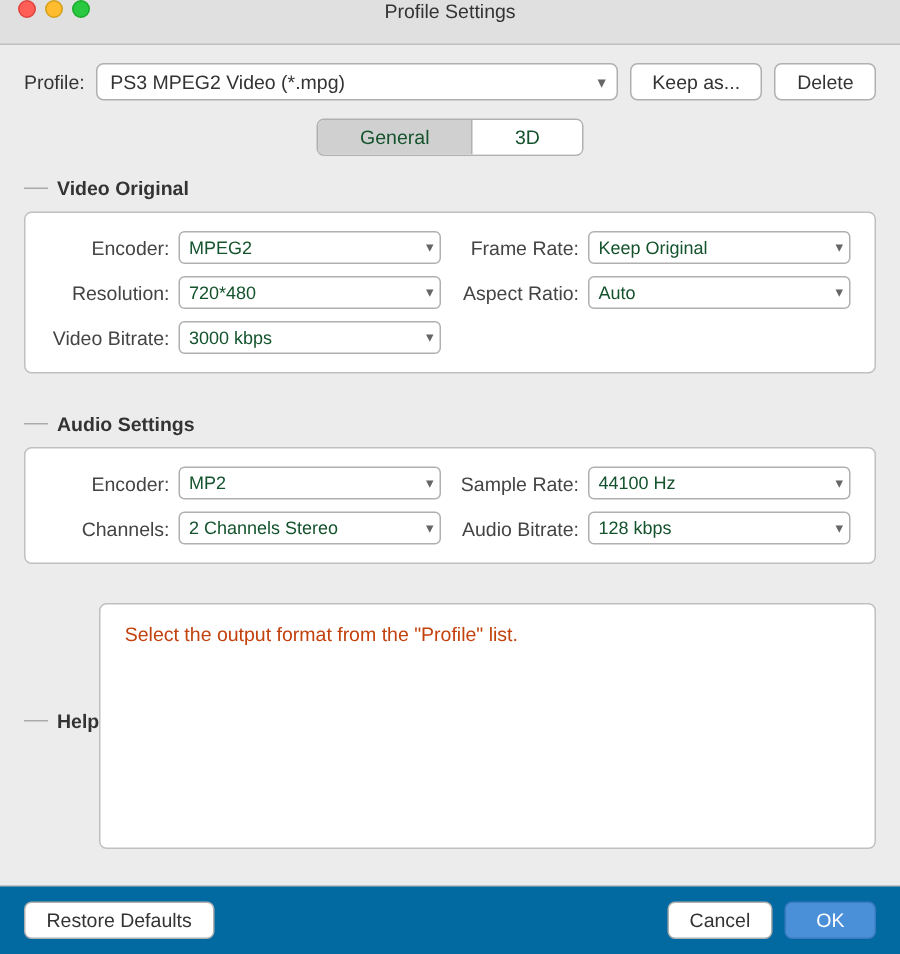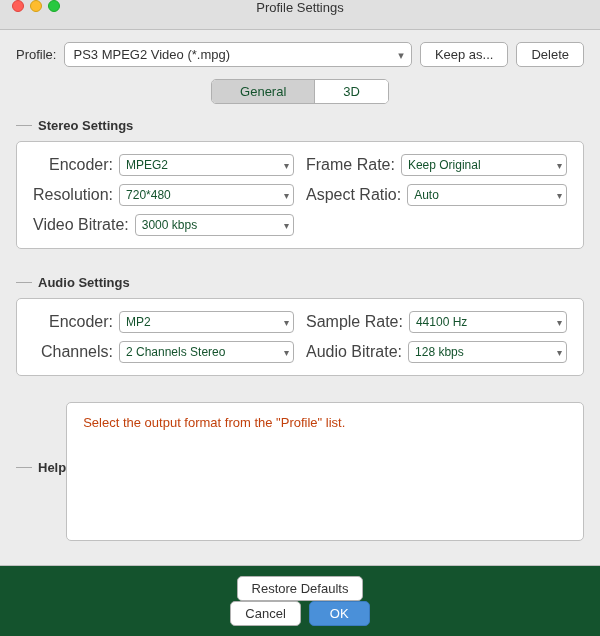--- a/index.html
+++ b/index.html
@@ -161,21 +161,21 @@
       gap: 8px 12px;
     }
 
     .setting-row {
       display: flex;
       align-items: center;
       gap: 6px;
     }
 
     .setting-label {
-      font-size: 16px;
+      font-size: 13px;
       color: #444;
       white-space: nowrap;
       text-align: right;
       min-width: 80px;
     }
 
     .setting-select {
       position: relative;
       flex: 1;
     }
@@ -213,28 +213,27 @@
       flex: 1;
     }
 
     .help-text {
       font-size: 13px;
       color: #c2410c;
     }
 
     
     .bottom-bar {
-      background: #14532d;
+      background: #0369a1;
       border-top: 1px solid #c0c0c0;
       display: flex;
       align-items: center;
       justify-content: space-between;
       padding: 10px 16px;
       flex-shrink: 0;
-      flex-direction: column;
     }
 
     .bottom-right {
       display: flex;
       gap: 8px;
     }
 
     .btn-blue {
       background: #4a90d9;
       border: 1px solid #3a7bbf;
@@ -297,21 +296,21 @@
   <div class="tabs-row">
     <div class="tab-group">
       <button class="tab active">General</button>
       <button class="tab">3D</button>
     </div>
   </div>
 
   <div class="section-wrapper">
     <div class="section-header">
       <div class="section-line"></div>
-      <span class="section-title">Stereo Settings</span>
+      <span class="section-title">Video Original</span>
     </div>
     <div class="settings-section">
       <div class="settings-grid">
 
         <div class="setting-row">
           <span class="setting-label">Encoder:</span>
           <div class="setting-select">
             <select>
               <option>MPEG2</option>
             </select>

